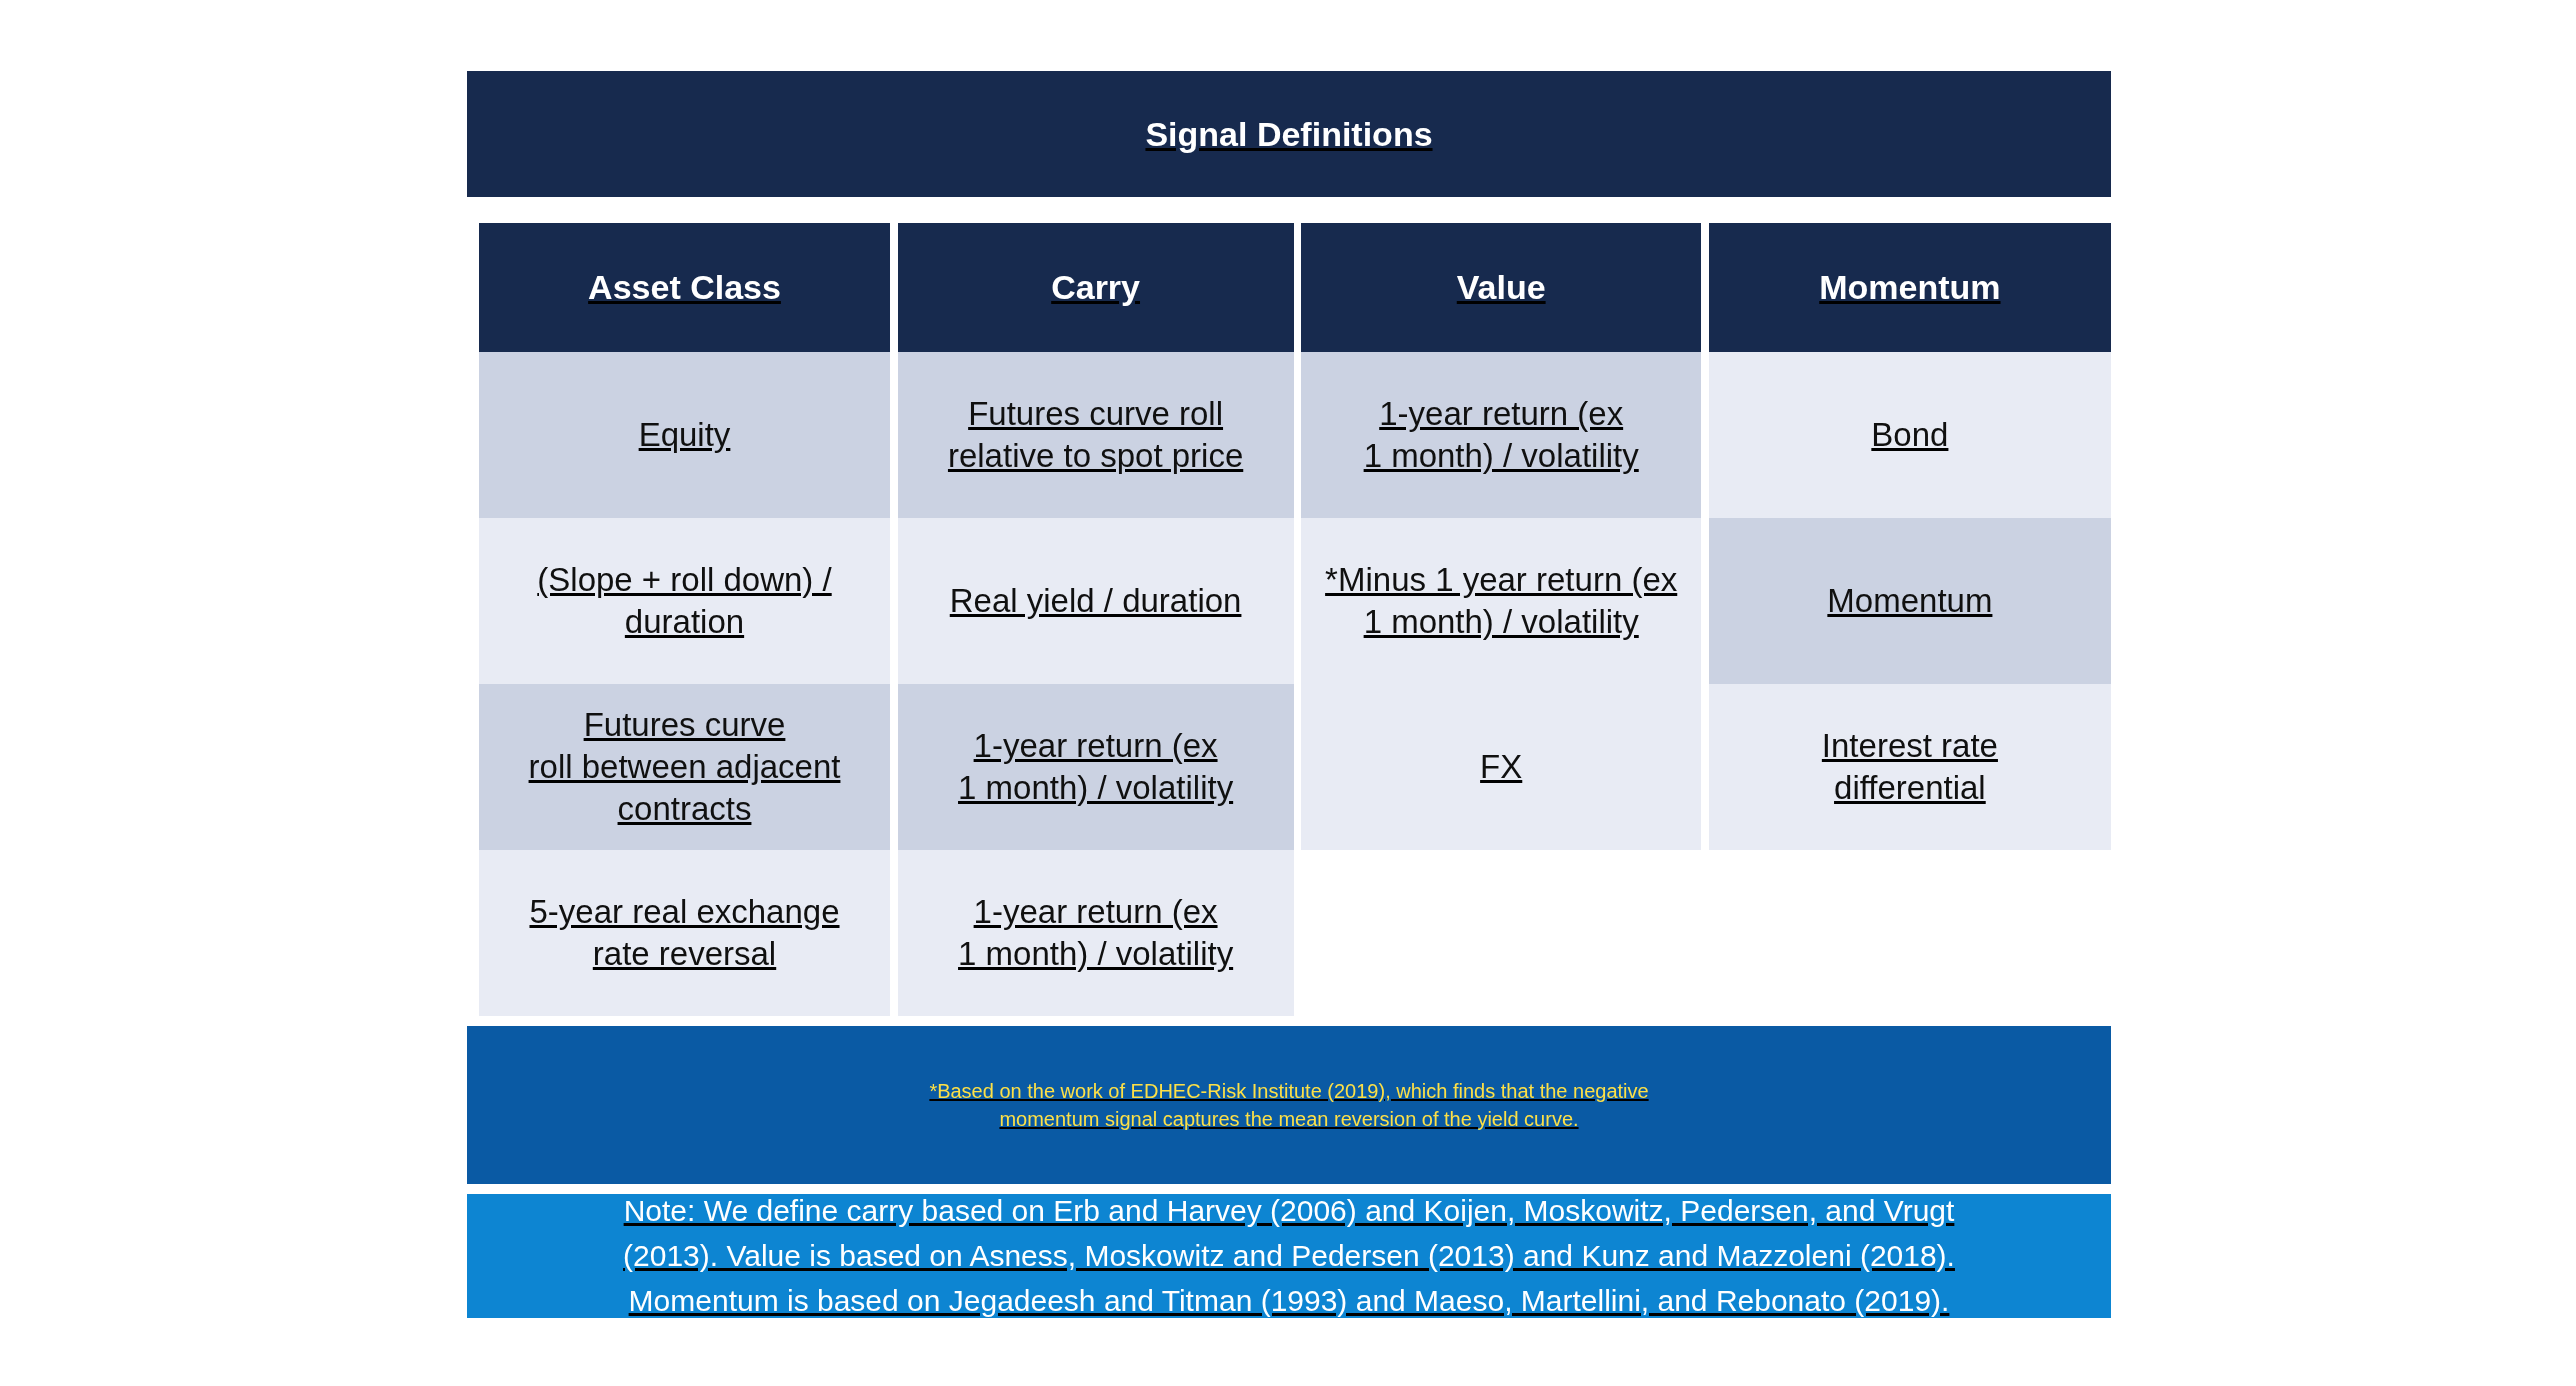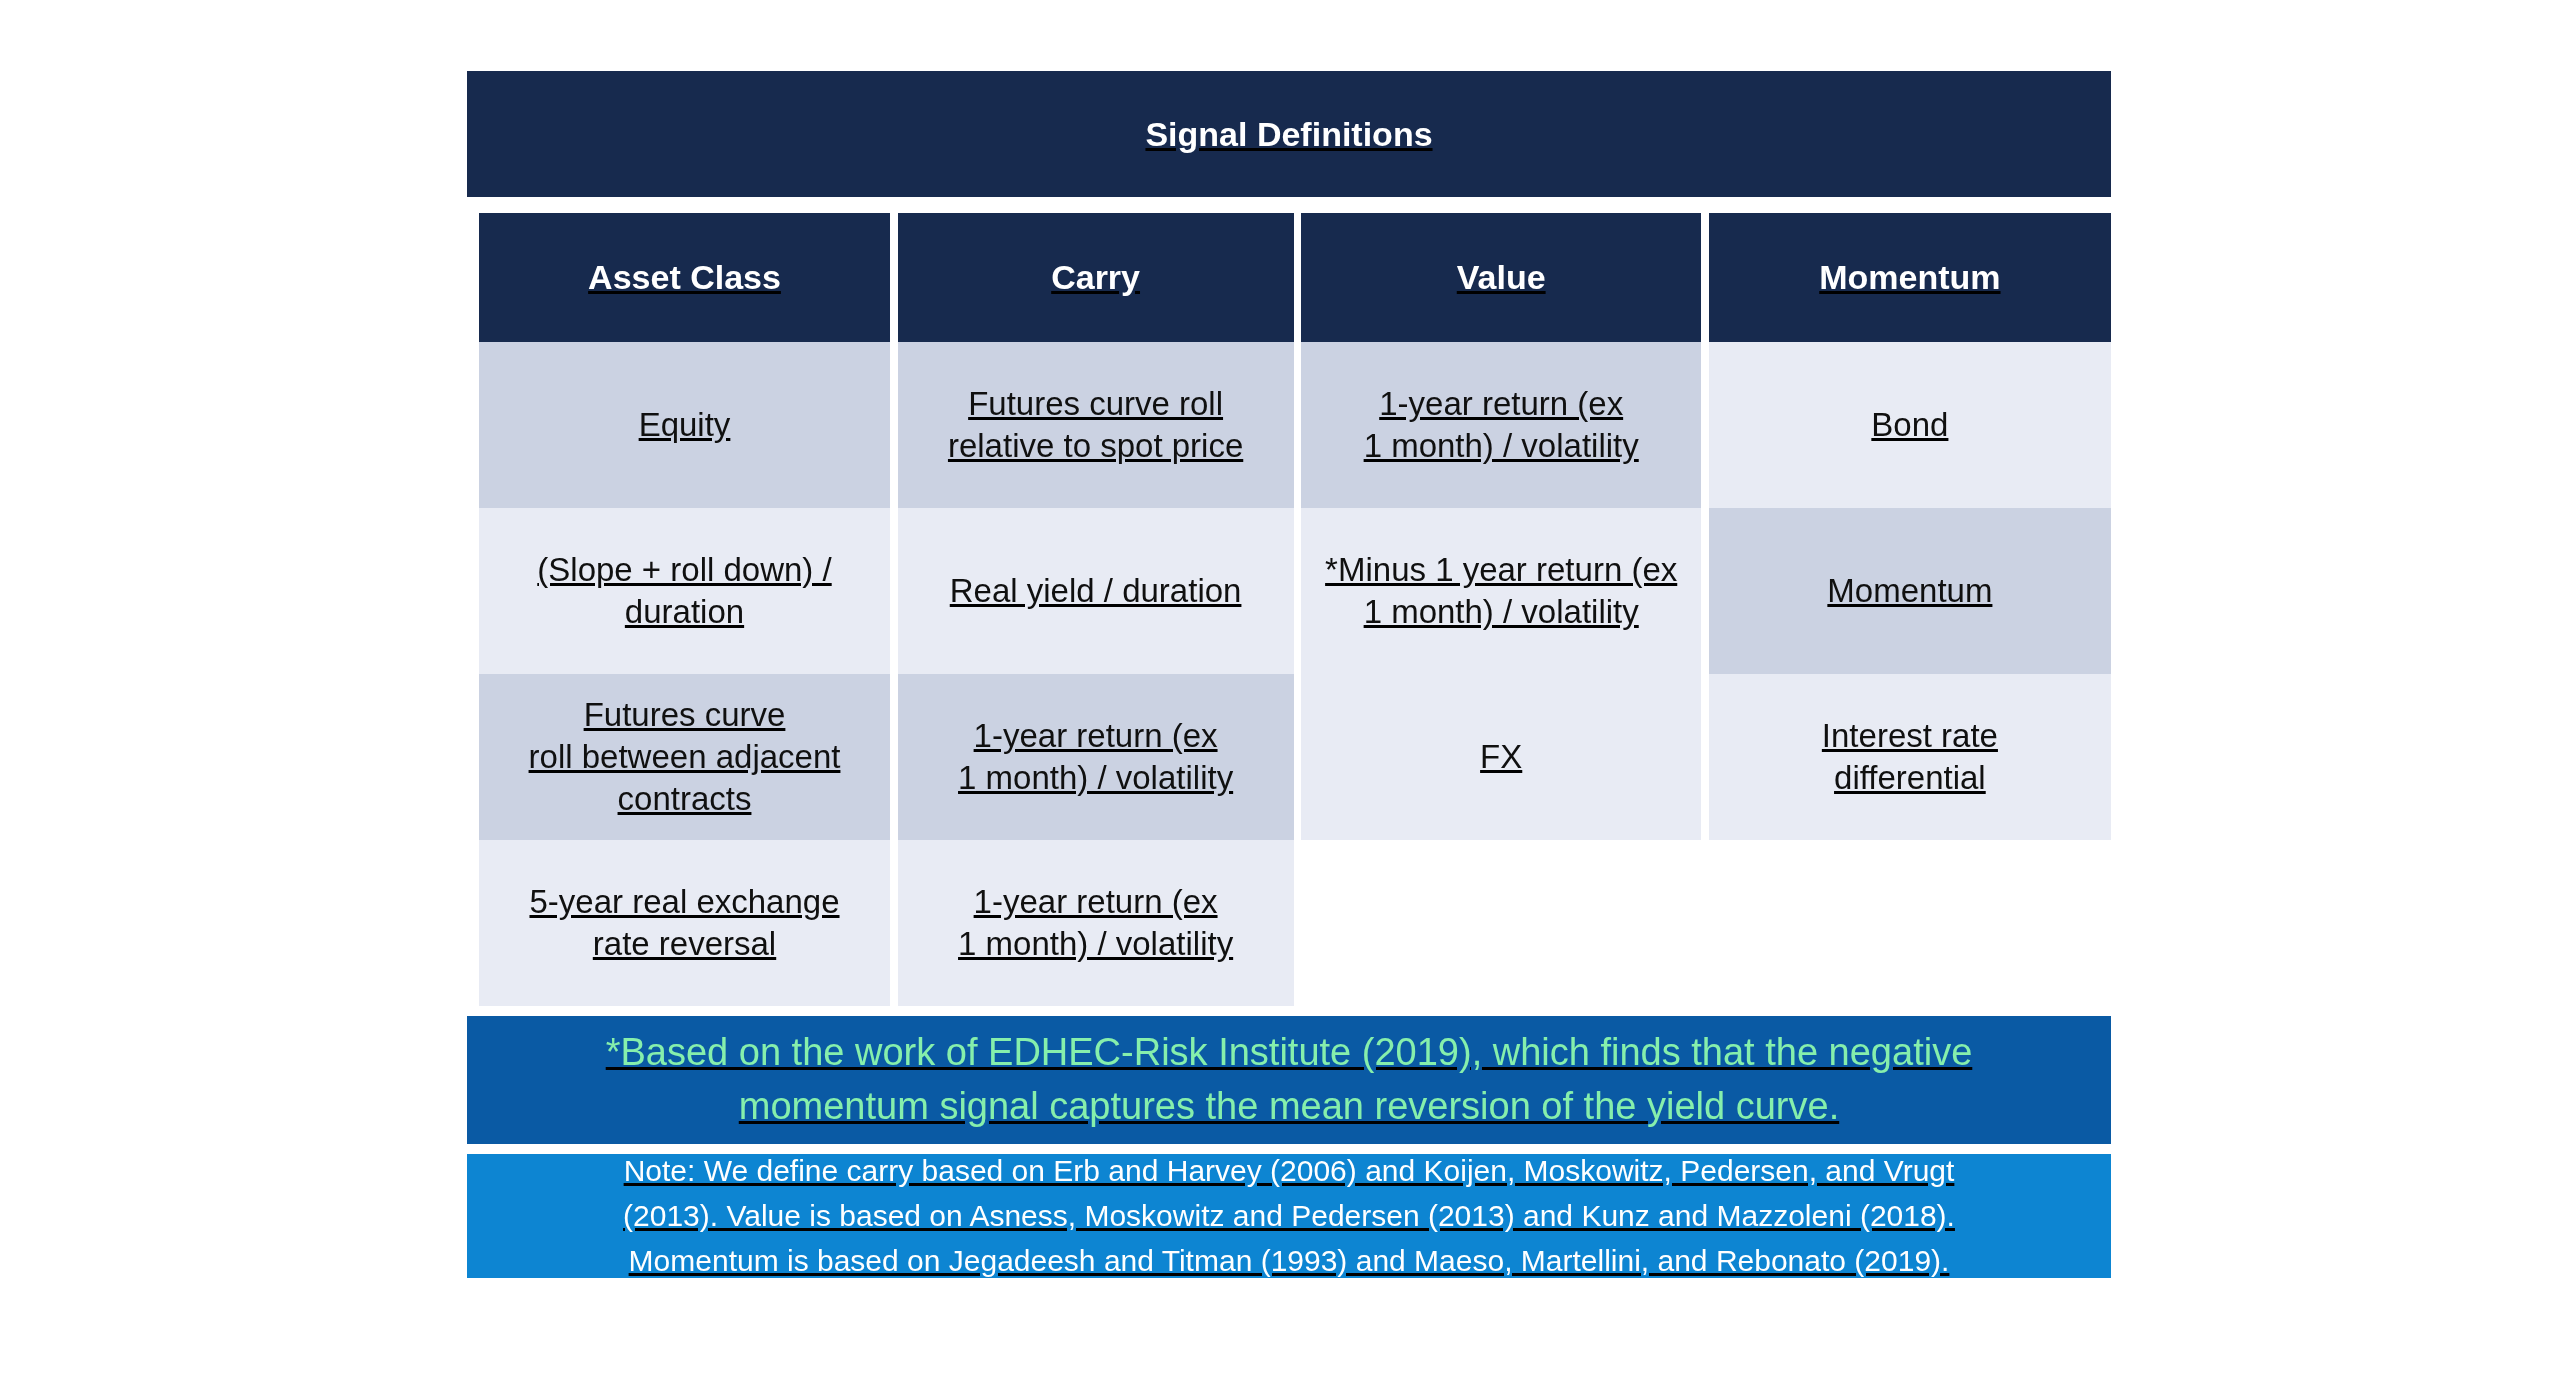--- a/index.html
+++ b/index.html
@@ -27,21 +27,21 @@
     background: #172A4E;
     color: #ffffff;
     font-size: 34px;
     font-weight: 700;
     display: flex;
     align-items: center;
     justify-content: center;
     text-align: center;
   }
   .grid {
-    margin-top: 16px;
+    margin-top: 26px;
     display: grid;
     grid-template-columns: 411px 396px 400px 1fr;
     grid-template-rows: 129px 166px 166px 166px 166px;
     column-gap: 7.6px;
     row-gap: 0;
     background: #ffffff;
     padding-left: 12px;
   }
   .cell {
     display: flex;
@@ -58,24 +58,24 @@
   .head {
     background: #172A4E;
     color: #ffffff;
     font-weight: 700;
     font-size: 34px;
   }
   .shade-a { background: #CBD2E2; }
   .shade-b { background: #E8EBF4; }
   .footnote-bar {
     margin-top: 9.6px;
-    height: 128px;
+    height: 158px;
     background: #0A5AA4;
-    color: #86efac;
-    font-size: 38px;
+    color: #fde047;
+    font-size: 20px;
     line-height: 1.4;
     display: flex;
     align-items: center;
     justify-content: center;
     text-align: center;
     white-space: pre-line;
   }
   .note-bar {
     margin-top: 10.3px;
     height: 124px;

